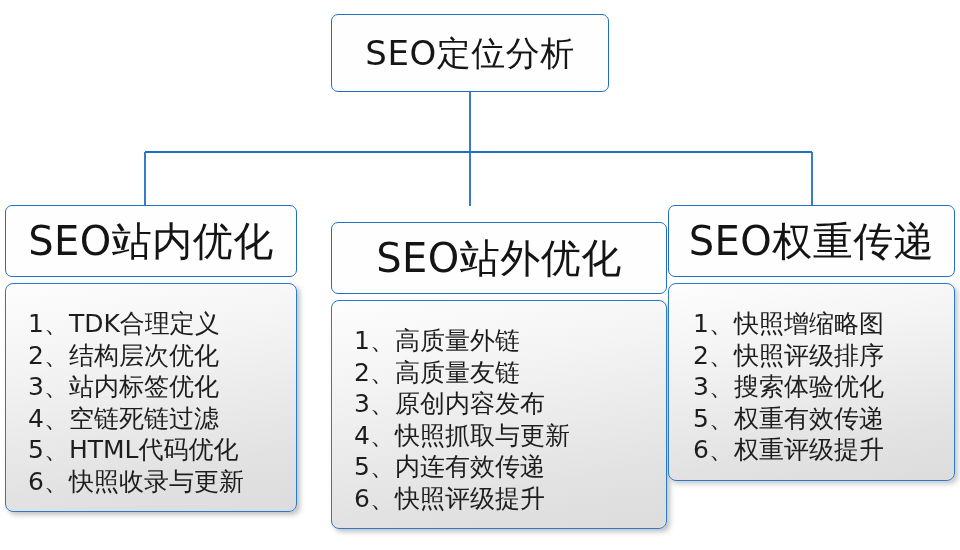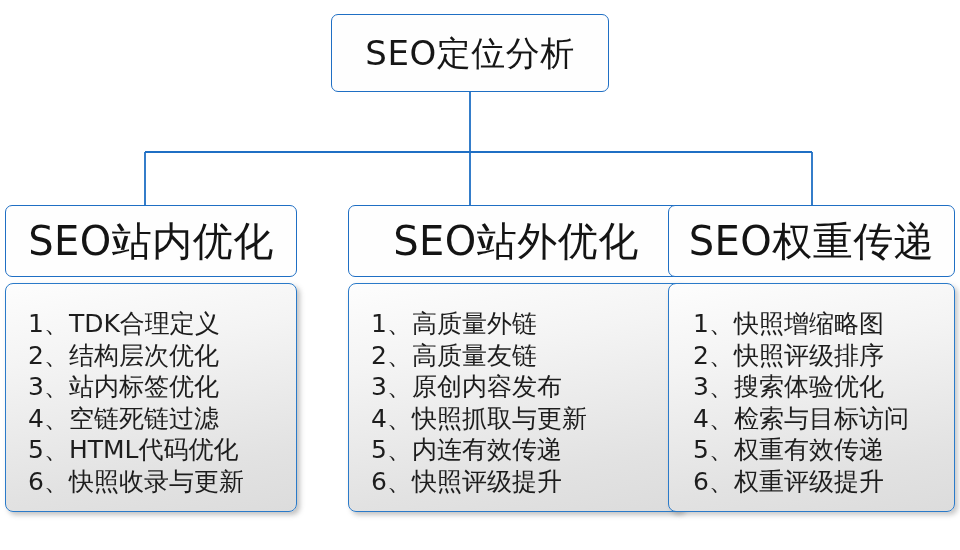--- a/index.html
+++ b/index.html
@@ -54,21 +54,21 @@
     white-space: nowrap;
   }
 
   
   .column {
     position: absolute;
     top: 205px;
     z-index: 3;
   }
   .col-1 { left: 5px;   width: 292px; }
-  .col-2 { left: 348px; width: 336px; }
+  .col-2 { left: 331px; width: 336px; margin-top: 17px; }
   .col-3 { left: 668px; width: 287px; }
 
   .col-header {
     box-sizing: border-box;
     height: 72px;
     border: 1.6px solid #1f6fc4;
     border-radius: 7px;
     background: #fefefe;
     display: flex;
     align-items: center;
@@ -203,23 +203,20 @@
         <li class="item">
           <span class="item-index">1、</span><span class="item-text">快照增缩略图</span>
         </li>
         <li class="item">
           <span class="item-index">2、</span><span class="item-text">快照评级排序</span>
         </li>
         <li class="item">
           <span class="item-index">3、</span><span class="item-text">搜索体验优化</span>
         </li>
         <li class="item">
-          <span class="item-index">4、</span><span class="item-text">检索与目标访问</span>
-        </li>
-        <li class="item">
           <span class="item-index">5、</span><span class="item-text">权重有效传递</span>
         </li>
         <li class="item">
           <span class="item-index">6、</span><span class="item-text">权重评级提升</span>
         </li>
       </ul>
     </div>
   </div>
 
 </div>

